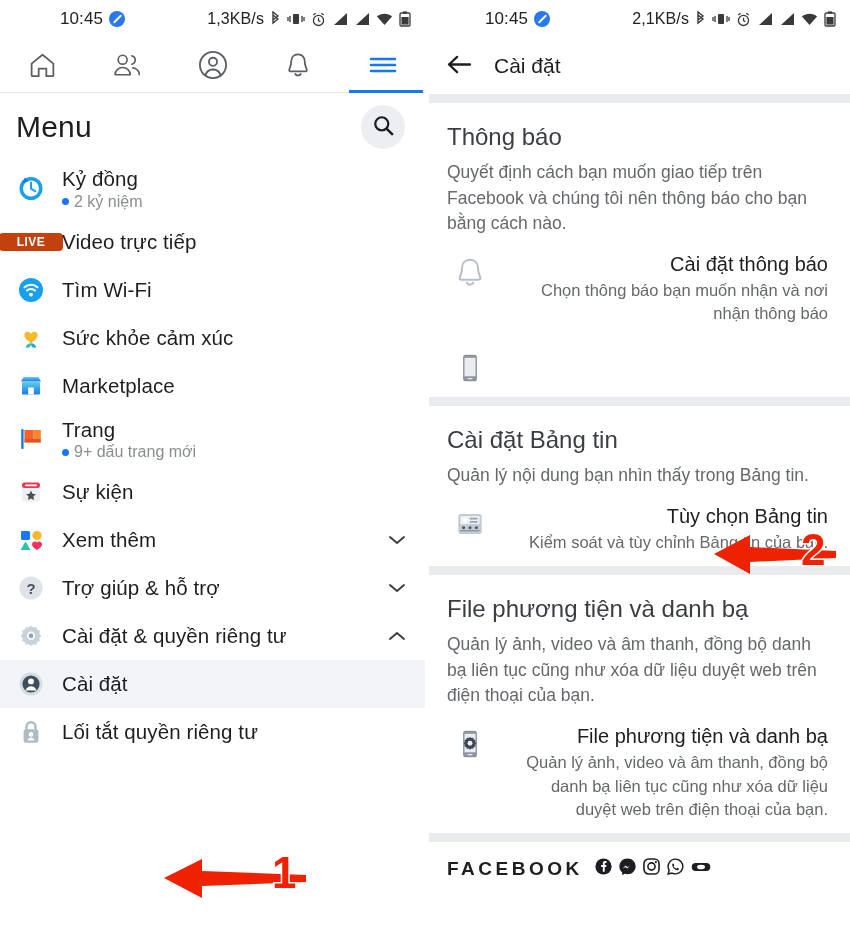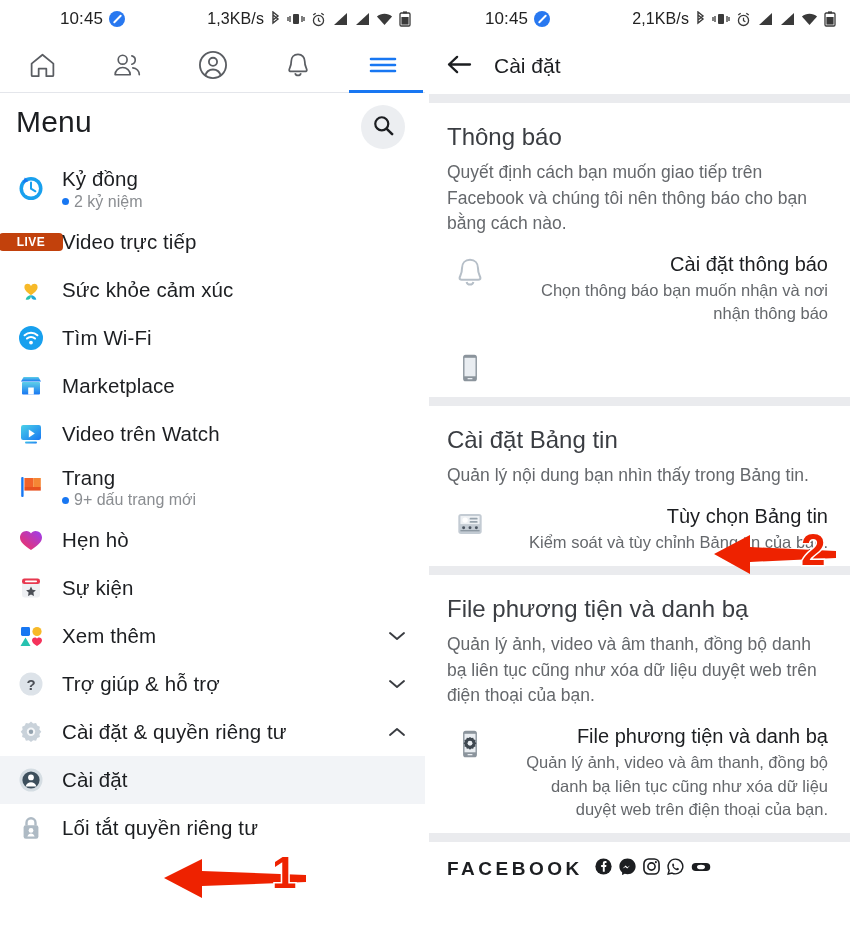--- a/index.html
+++ b/index.html
@@ -41,21 +41,21 @@
     border-bottom: 1px solid #e4e6eb; position: relative;
   }
   .tab { flex: 1; display: flex; align-items: center; justify-content: center; height: 100%; position: relative; }
   .tab.active::after {
     content: ""; position: absolute; left: 10%; right: 2%; bottom: -1px; height: 3px; background: #1877f2;
   }
   .tab svg { display: block; }
 
   
   .menu-head {
-    display: flex; align-items: flex-start; justify-content: space-between;
+    display: flex; align-items: center; justify-content: space-between;
     padding: 12px 20px 6px 16px;
     gap: 47px;
   }
   .menu-title { font-size: 30px; font-weight: 400; color: #1c1e21; letter-spacing: .2px; }
   .search-btn {
     width: 44px; height: 44px; border-radius: 50%; background: #eceef1;
     display: flex; align-items: center; justify-content: center; border: none; cursor: pointer;
   }
 
   
@@ -243,41 +243,41 @@
           <span class="live-badge">LIVE</span>
         </div>
         <div class="mi-text">
           <div class="mi-label">Video trực tiếp</div>
         </div>
       </div>
 
       <div class="menu-item">
         <div class="mi-icon">
           <svg width="30" height="30" viewBox="0 0 30 30">
-              <path d="M15 11.2c1.4-3.4 6.6-3.1 6.6 1 0 3.4-4.4 6.3-6.6 8-2.2-1.7-6.6-4.6-6.6-8 0-4.1 5.2-4.4 6.6-1z" fill="#f7b928"></path>
-              <path d="M15 20.2c-2.6 0-4.8 1.8-5.3 4.4 2.9.8 5.6-.4 5.3-4.4z" fill="#27c2b0"></path>
-              <path d="M15 20.2c2.6 0 4.8 1.8 5.3 4.4-2.9.8-5.6-.4-5.3-4.4z" fill="#1fa8d8"></path>
-            </svg>
-        </div>
-        <div class="mi-text">
-          <div class="mi-label">Sức khỏe cảm xúc</div>
-        </div>
-      </div>
-
-      <div class="menu-item">
-        <div class="mi-icon">
-          <svg width="30" height="30" viewBox="0 0 30 30">
               <circle cx="15" cy="15" r="12" fill="#18a0ee"></circle>
               <path d="M8.6 12.2a9.8 9.8 0 0 1 12.8 0" stroke="#fff" stroke-width="2.1" fill="none" stroke-linecap="round"></path>
               <path d="M11 15.5a6.2 6.2 0 0 1 8 0" stroke="#fff" stroke-width="2.1" fill="none" stroke-linecap="round"></path>
               <circle cx="15" cy="19.6" r="1.9" fill="#fff"></circle>
             </svg>
         </div>
         <div class="mi-text">
           <div class="mi-label">Tìm Wi-Fi</div>
+        </div>
+      </div>
+
+      <div class="menu-item">
+        <div class="mi-icon">
+          <svg width="30" height="30" viewBox="0 0 30 30">
+              <path d="M15 11.2c1.4-3.4 6.6-3.1 6.6 1 0 3.4-4.4 6.3-6.6 8-2.2-1.7-6.6-4.6-6.6-8 0-4.1 5.2-4.4 6.6-1z" fill="#f7b928"></path>
+              <path d="M15 20.2c-2.6 0-4.8 1.8-5.3 4.4 2.9.8 5.6-.4 5.3-4.4z" fill="#27c2b0"></path>
+              <path d="M15 20.2c2.6 0 4.8 1.8 5.3 4.4-2.9.8-5.6-.4-5.3-4.4z" fill="#1fa8d8"></path>
+            </svg>
+        </div>
+        <div class="mi-text">
+          <div class="mi-label">Sức khỏe cảm xúc</div>
         </div>
       </div>
 
       <div class="menu-item">
         <div class="mi-icon">
           <svg width="30" height="30" viewBox="0 0 30 30">
               <defs>
                 <linearGradient id="mk" x1="0" y1="0" x2="0" y2="1">
                   <stop offset="0" stop-color="#5ecfe8"></stop>
                   <stop offset="1" stop-color="#1877f2"></stop>
@@ -286,73 +286,39 @@
               <path d="M5 10.5L7.6 6h14.8L25 10.5z" fill="url(#mk)"></path>
               <rect x="6" y="11" width="18" height="12.5" rx="1" fill="url(#mk)"></rect>
               <rect x="12.2" y="16.5" width="5.6" height="7" fill="#fff"></rect>
             </svg>
         </div>
         <div class="mi-text">
           <div class="mi-label">Marketplace</div>
         </div>
       </div>
 
-      <div class="menu-item">
-        <div class="mi-icon">
-          <svg width="30" height="30" viewBox="0 0 30 30">
-              <defs>
-                <linearGradient id="wt" x1="0" y1="0" x2="1" y2="1">
-                  <stop offset="0" stop-color="#4bd1e8"></stop>
-                  <stop offset="1" stop-color="#1877f2"></stop>
-                </linearGradient>
-              </defs>
-              <rect x="5" y="6" width="20" height="15" rx="2.2" fill="url(#wt)"></rect>
-              <path d="M12.8 10.6l6 3.9-6 3.9z" fill="#fff"></path>
-              <rect x="9" y="22.4" width="12" height="2" rx="1" fill="url(#wt)"></rect>
-            </svg>
-        </div>
-        <div class="mi-text">
-          <div class="mi-label">Video trên Watch</div>
-        </div>
-      </div>
 
       <div class="menu-item">
         <div class="mi-icon">
           <svg width="30" height="30" viewBox="0 0 30 30">
               <rect x="5.2" y="5" width="2.4" height="20" rx="1" fill="#1877f2"></rect>
               <path d="M8.4 6h8.8v9H8.4z" fill="#f2622a"></path>
               <path d="M17.2 6h7.6v9h-7.6z" fill="#f58634"></path>
               <path d="M8.4 15h16.4v3.6H8.4z" fill="#e8501f"></path>
             </svg>
         </div>
         <div class="mi-text">
           <div class="mi-label">Trang</div>
           <div class="mi-sub">
               <span class="blue-dot"></span>
               <span>9+ dấu trang mới</span>
             </div>
         </div>
       </div>
 
-      <div class="menu-item">
-        <div class="mi-icon">
-          <svg width="30" height="30" viewBox="0 0 30 30">
-              <defs>
-                <linearGradient id="dt" x1="0" y1="1" x2="1" y2="0">
-                  <stop offset="0" stop-color="#f5325b"></stop>
-                  <stop offset="1" stop-color="#9b3df0"></stop>
-                </linearGradient>
-              </defs>
-              <path d="M15 25C9 20.8 4 17.4 4 12.5 4 8.8 6.9 6 10.4 6c2 0 3.8 1 4.6 2.5C15.8 7 17.6 6 19.6 6 23.1 6 26 8.8 26 12.5 26 17.4 21 20.8 15 25z" fill="url(#dt)"></path>
-            </svg>
-        </div>
-        <div class="mi-text">
-          <div class="mi-label">Hẹn hò</div>
-        </div>
-      </div>
 
       <div class="menu-item">
         <div class="mi-icon">
           <svg width="30" height="30" viewBox="0 0 30 30">
               <rect x="6" y="5.5" width="18" height="19" rx="2.4" fill="#eef0f3"></rect>
               <rect x="6" y="5.5" width="18" height="5.6" rx="2.4" fill="#e8384f"></rect>
               <rect x="9" y="7.6" width="12" height="1.6" rx=".8" fill="#fff"></rect>
               <path d="M15 13.6l1.5 3.1 3.4.5-2.5 2.4.6 3.4-3-1.6-3 1.6.6-3.4-2.5-2.4 3.4-.5z" fill="#4b4f56"></path>
             </svg>
         </div>

